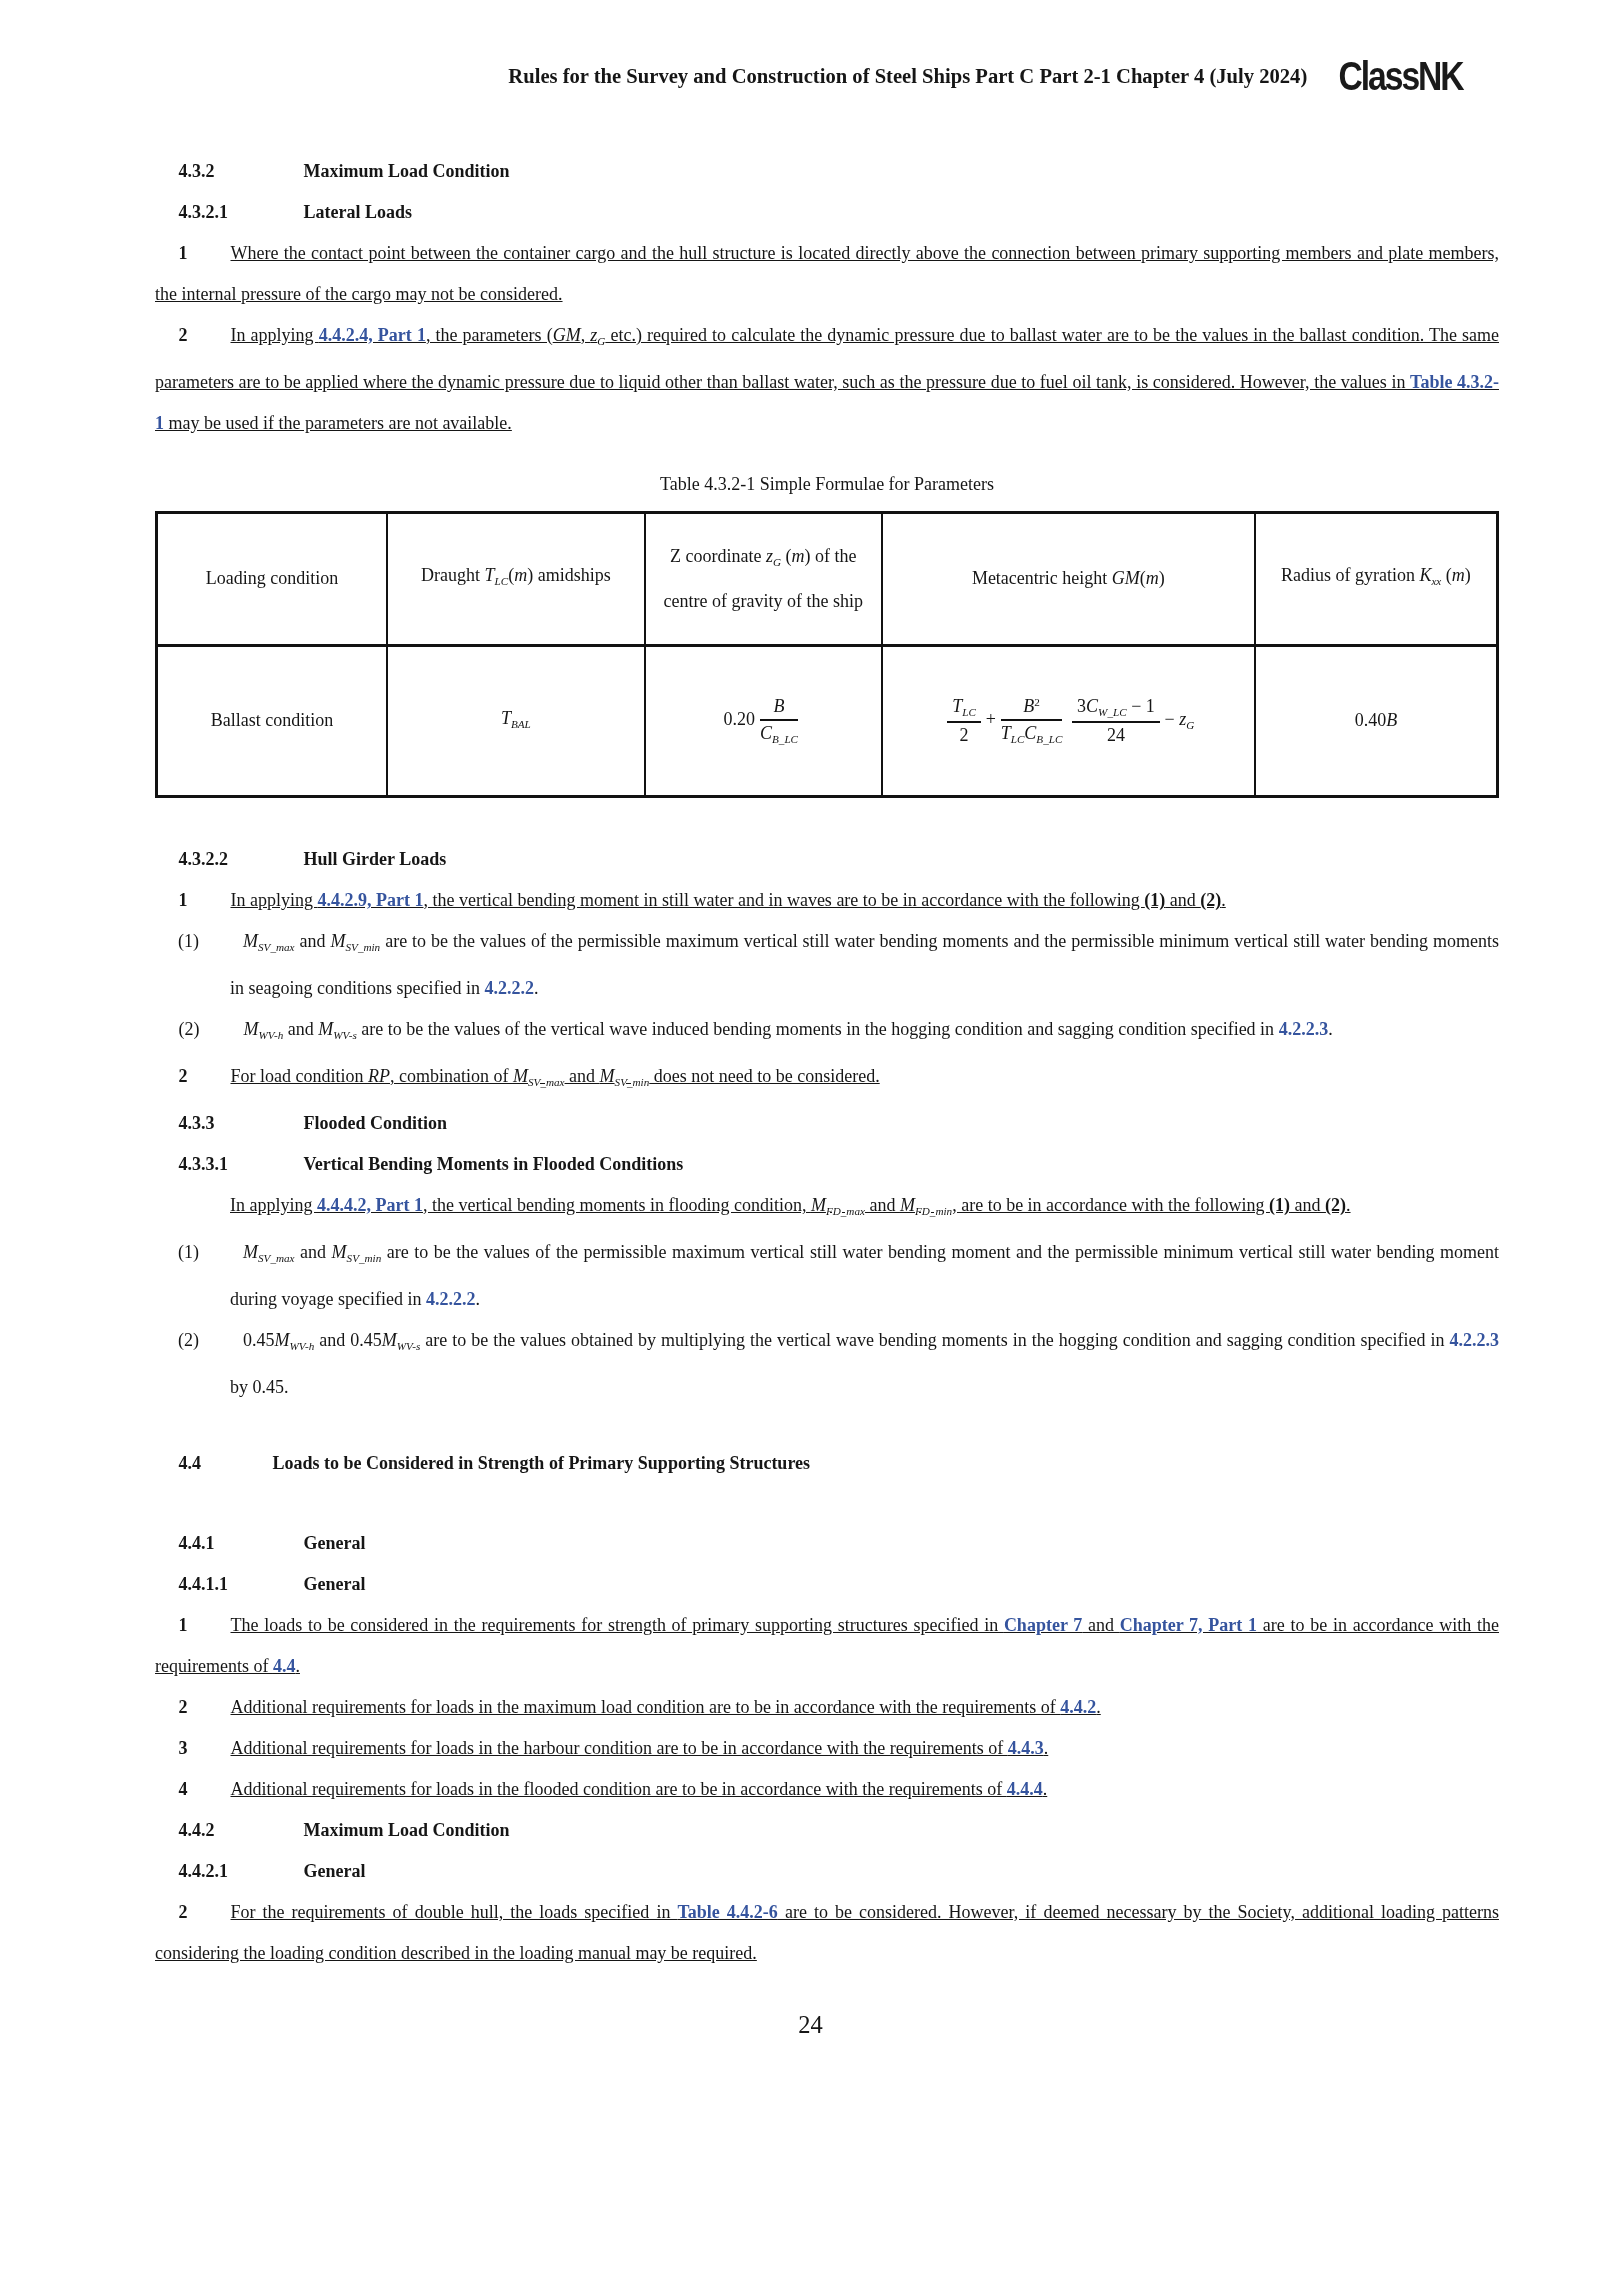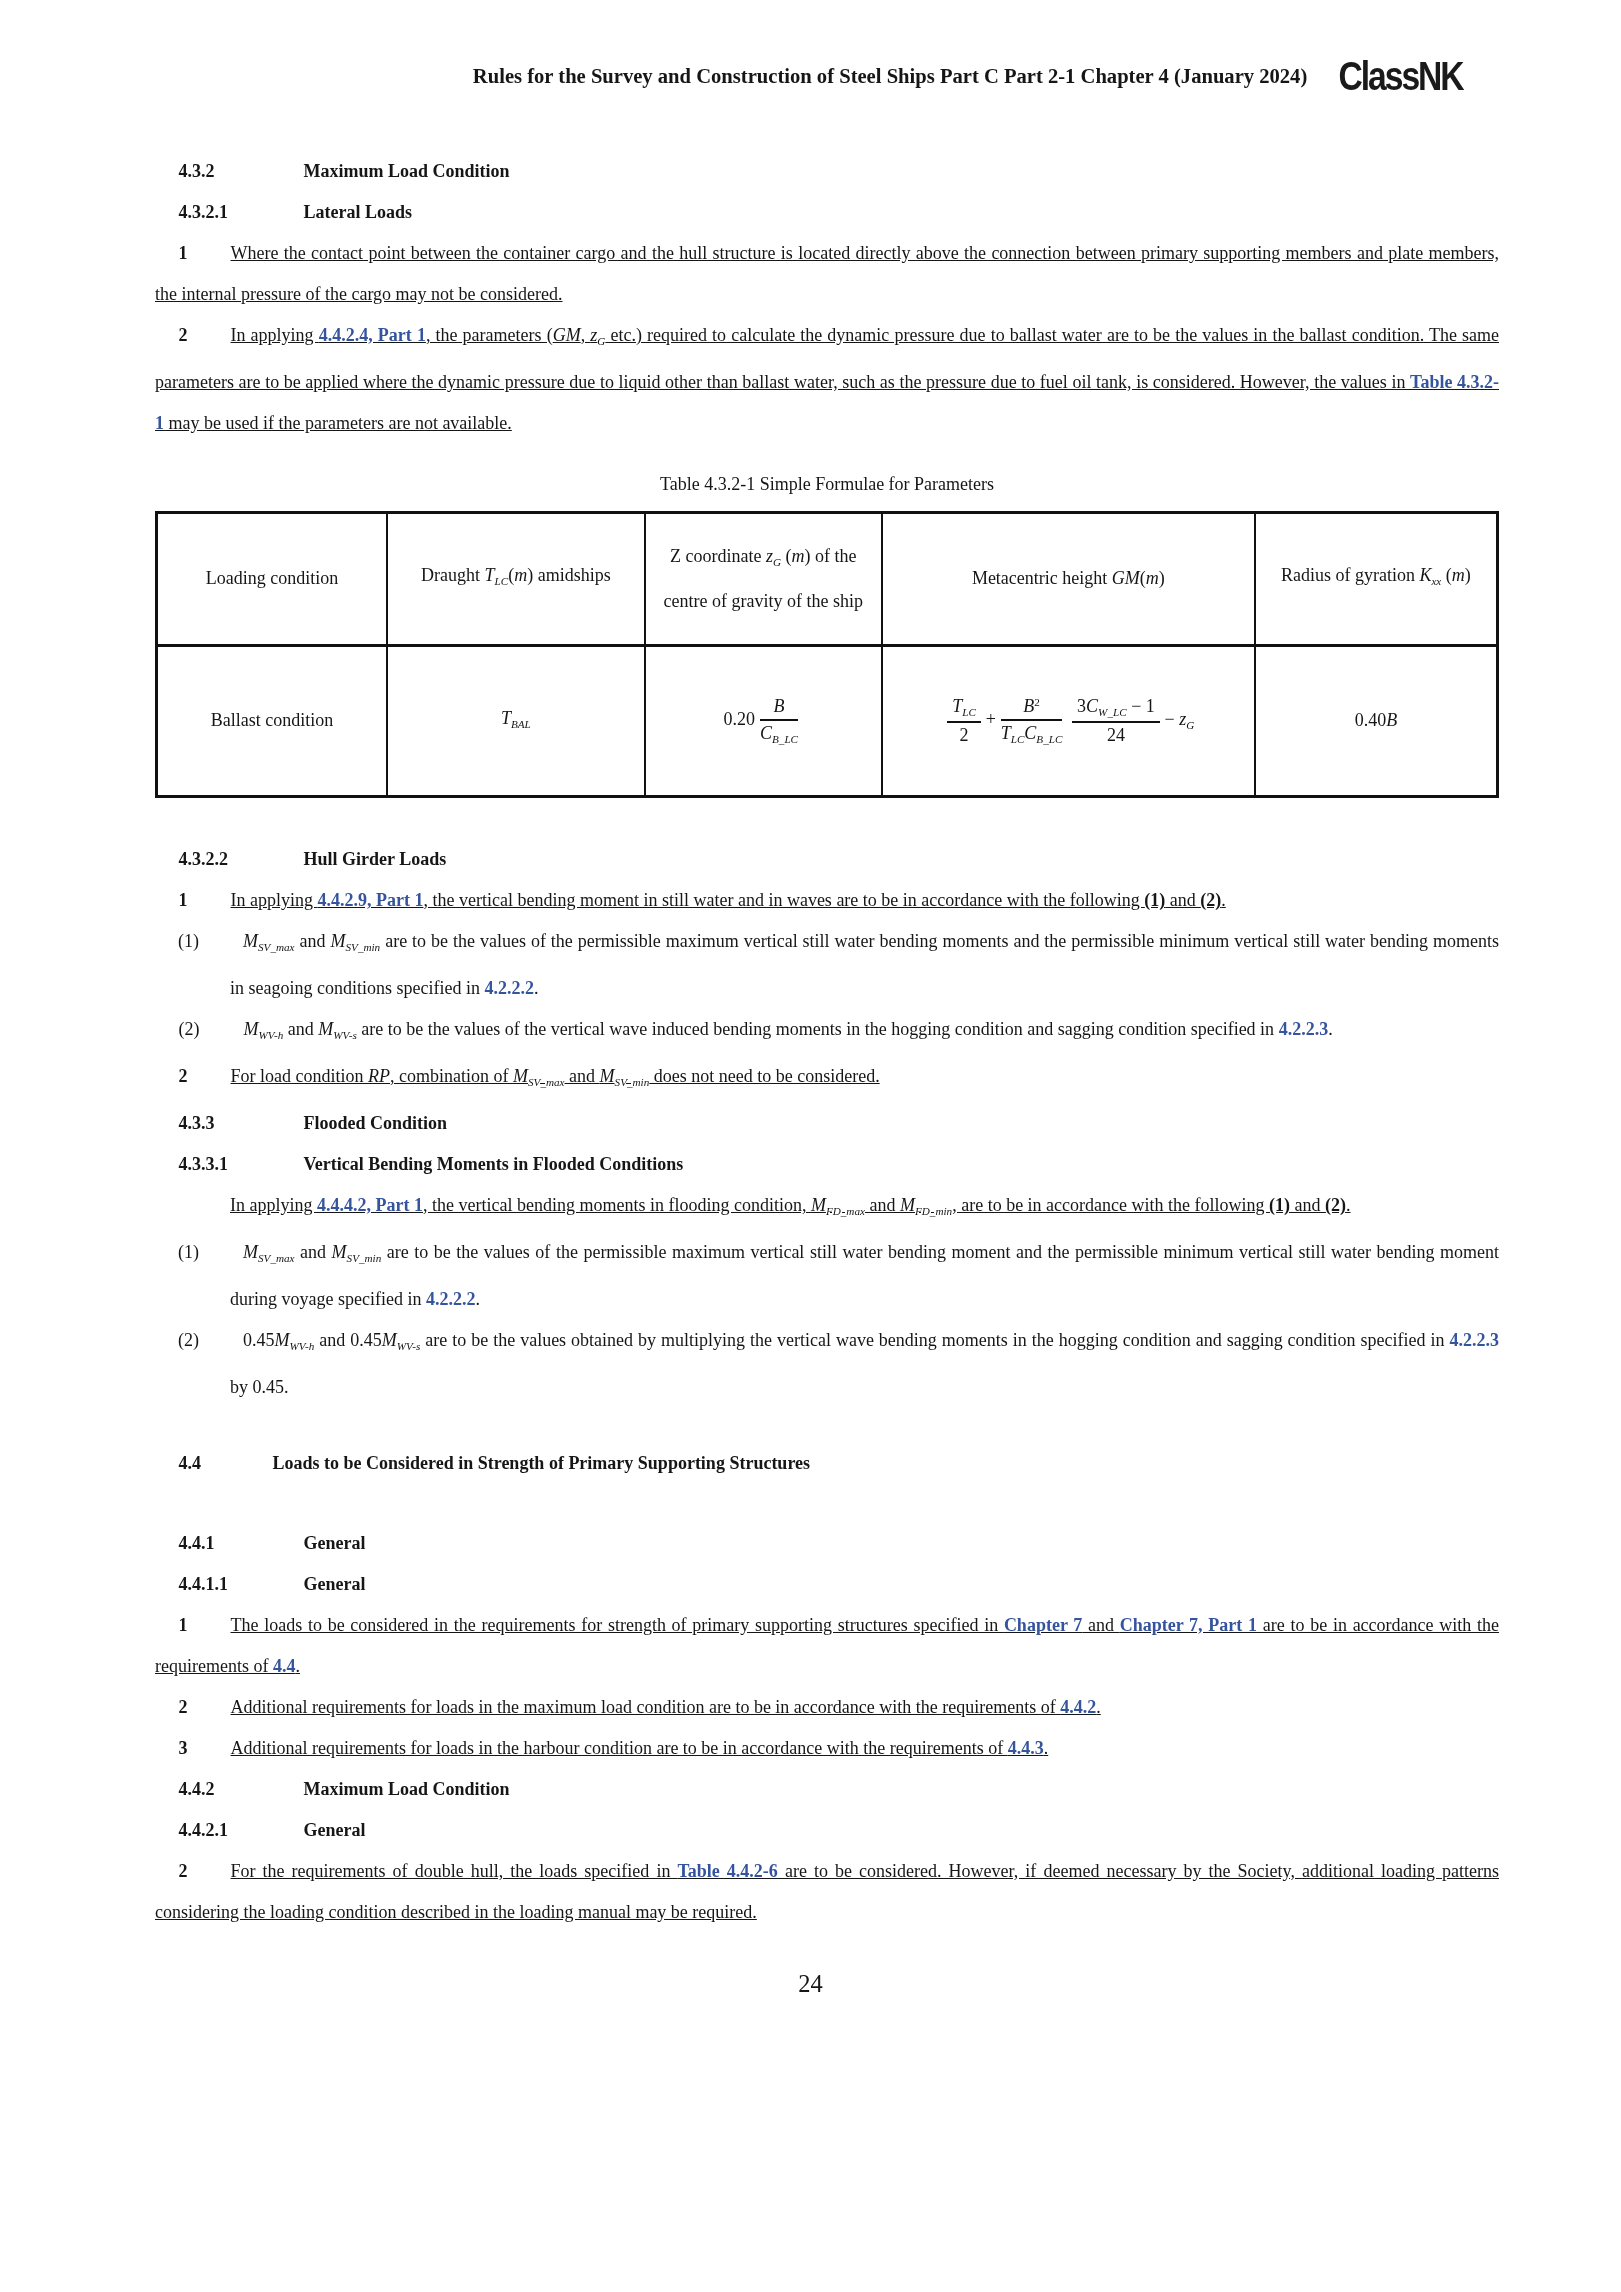--- a/index.html
+++ b/index.html
@@ -43,21 +43,21 @@
   .fnum{display:block;border-bottom:2px solid #111;padding:0 4.9px 2.9px;}
   .fden{display:block;padding-top:2px;}
   
   .pagenum{text-align:center;margin-top:37px;font-size:24.5px;}
 </style>
 </head>
 <body>
 
 <div class="page">
   <div class="header">
-    <span class="header-title">Rules for the Survey and Construction of Steel Ships Part C Part 2-1 Chapter 4 (January 2024)</span>
+    <span class="header-title">Rules for the Survey and Construction of Steel Ships Part C Part 2-1 Chapter 4 (July 2024)</span>
     <span class="logo">ClassNK</span>
   </div>
   <div class="content" id="content">
       <div class="h3"><span class="hnum">4.3.2</span><span class="htitle">Maximum Load Condition</span></div>
       <div class="h3"><span class="hnum">4.3.2.1</span><span class="htitle">Lateral Loads</span></div>
       <div class="para"><span class="pnum">1</span>Where the contact point between the container cargo and the hull structure is located directly above the connection between primary supporting members and plate members, the internal pressure of the cargo may not be considered.</div>
       <div class="para"><span class="pnum">2</span>In applying <span class="ref">4.4.2.4, Part 1</span>, the parameters (<span class="ita">GM</span>,  <span class="ita">z</span><span class="sub">G</span>  etc.) required to calculate  the dynamic pressure due to ballast water are to be the values in the ballast condition.  The same parameters are to be applied where the dynamic pressure due to liquid other than ballast water, such as the pressure due to fuel oil tank, is considered.  However, the values in <span class="ref">Table 4.3.2-1</span> may be used if the parameters  are not available.</div>
       <div class="caption">Table 4.3.2-1  Simple Formulae for Parameters</div>
       <table class="ptable">
         <colgroup>
@@ -95,19 +95,20 @@
       <div class="h3"><span class="hnum">4.3.3.1</span><span class="htitle">Vertical Bending Moments in Flooded Conditions</span></div>
       <div class="para first-indent">In applying <span class="ref">4.4.4.2, Part 1</span>,  the  vertical  bending  moments  in  flooding  condition,  <span class="ita">M</span><span class="sub">FD_max</span>  and  <span class="ita">M</span><span class="sub">FD_min</span>,  are  to  be  in accordance with the following <span class="bld">(1)</span> and <span class="bld">(2)</span>.</div>
       <div class="item"><span class="marker">(1)</span><span class="ita">M</span><span class="sub">SV_max</span>  and  <span class="ita">M</span><span class="sub">SV_min</span>  are  to  be  the  values  of  the  permissible  maximum  vertical  still  water  bending  moment  and  the permissible minimum vertical still water bending moment during voyage specified in <span class="ref">4.2.2.2</span>.</div>
       <div class="item"><span class="marker">(2)</span>0.45<span class="ita">M</span><span class="sub">WV-h</span>  and  0.45<span class="ita">M</span><span class="sub">WV-s</span> are to be the values obtained  by multiplying the vertical  wave bending moments in the hogging condition and sagging condition specified in <span class="ref">4.2.2.3</span> by 0.45.</div>
       <div class="h1"><span class="hnum">4.4</span><span class="htitle">Loads to be Considered in Strength of Primary Supporting Structures</span></div>
       <div class="h2"><span class="hnum">4.4.1</span><span class="htitle">General</span></div>
       <div class="h3"><span class="hnum">4.4.1.1</span><span class="htitle">General</span></div>
       <div class="para"><span class="pnum">1</span>The loads to be considered in the requirements  for strength of primary  supporting structures  specified  in <span class="ref">Chapter 7</span> and <span class="ref">Chapter 7, Part 1</span> are to be in accordance  with the requirements  of <span class="ref">4.4</span>.</div>
       <div class="para"><span class="pnum">2</span>Additional  requirements  for loads in the maximum  load condition  are to be in accordance  with the requirements  of <span class="ref">4.4.2</span>.</div>
       <div class="para"><span class="pnum">3</span>Additional  requirements  for loads in the harbour  condition  are to be in accordance  with the requirements  of <span class="ref">4.4.3</span>.</div>
+      <div class="para"><span class="pnum">4</span>Additional  requirements  for loads in the flooded condition  are to be in accordance  with the requirements  of <span class="ref">4.4.4</span>.</div>
       <div class="h3"><span class="hnum">4.4.2</span><span class="htitle">Maximum Load Condition</span></div>
       <div class="h3"><span class="hnum">4.4.2.1</span><span class="htitle">General</span></div>
       <div class="para"><span class="pnum">2</span>For the requirements  of double hull, the loads specified in <span class="ref">Table 4.4.2-6</span> are to be considered.  However, if deemed  necessary by the Society,  additional  loading patterns  considering  the loading  condition  described  in the loading  manual  may be required.</div>
     </div>
   <div class="pagenum">24</div>
 </div>
 
 
 </body></html>

